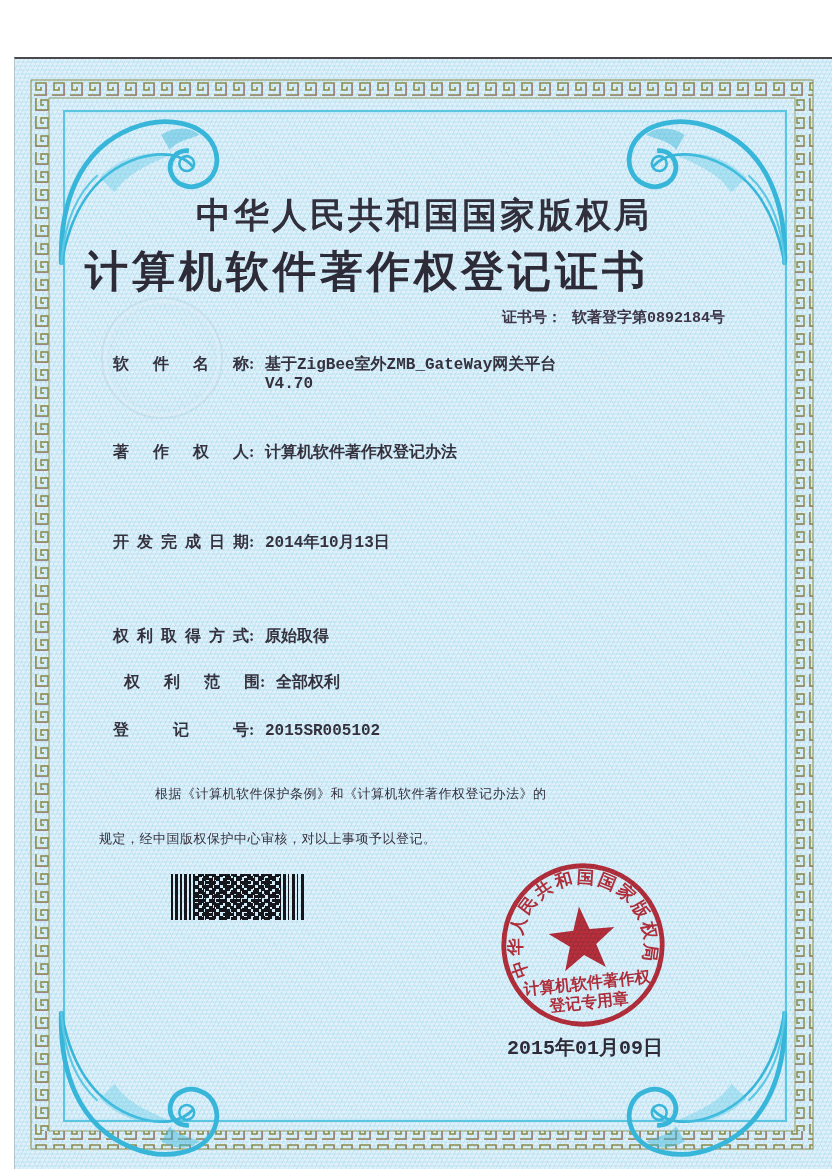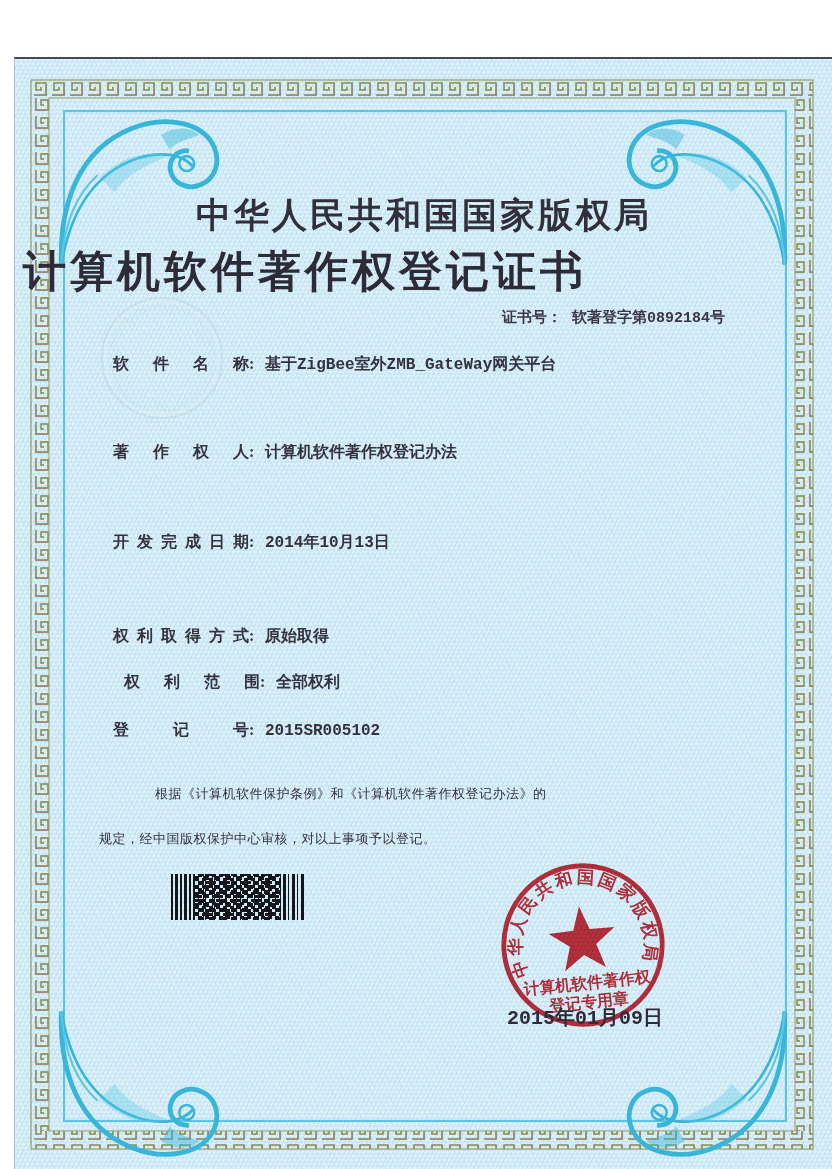--- a/index.html
+++ b/index.html
@@ -33,22 +33,22 @@
     position:absolute;left:86px;top:238px;width:118px;height:118px;border-radius:50%;
     border:2px solid rgba(165,195,212,.45);
     box-shadow:inset 0 0 0 4px rgba(235,245,250,.5), inset 0 0 18px rgba(160,190,210,.35);
     opacity:.55;
   }
   .authority{
     position:absolute;left:0;top:133px;width:818px;text-align:center;
     font-size:35px;font-weight:700;letter-spacing:3px;color:#312f3c;
   }
   .cert-title{
-    position:absolute;left:0;top:184px;width:704px;
-    font-size:43px;font-weight:700;letter-spacing:4px;color:#2e2b38;padding-left:8px;
+    position:absolute;left:0;top:184px;width:704px;text-align:center;
+    font-size:43px;font-weight:700;letter-spacing:4px;color:#2e2b38;
   }
   .certno{
     position:absolute;left:487px;top:249px;font-size:15px;font-weight:700;color:#3c3648;
     white-space:nowrap;
   }
   .certno .v{margin-left:10px;font-family:"Liberation Mono","Liberation Serif",monospace;}
   .row{position:absolute;left:98px;font-size:16px;font-weight:700;color:#35323f;white-space:nowrap;}
   .row .lab{display:inline-block;width:136px;text-align:justify;text-align-last:justify;}
   .row .colon{display:inline-block;width:8px;}
   .row .val{margin-left:8px;font-family:"Liberation Mono","Liberation Serif",monospace;font-weight:700;}
@@ -62,21 +62,21 @@
   .bc-left{width:24px;height:100%;
     background:repeating-linear-gradient(90deg,#15151c 0 2px,rgba(0,0,0,0) 2px 4px,#15151c 4px 7px,rgba(0,0,0,0) 7px 9px);}
   .bc-mid{flex:1;height:100%;
     background:
      repeating-conic-gradient(#15151c 0% 25%, rgba(0,0,0,0) 0% 50%) 0 0/7px 7px,
      repeating-conic-gradient(#15151c 0% 25%, rgba(0,0,0,0) 0% 50%) 3px 2px/11px 9px;}
   .bc-right{width:22px;height:100%;margin-left:2px;
     background:repeating-linear-gradient(90deg,#15151c 0 3px,rgba(0,0,0,0) 3px 5px,#15151c 5px 6px,rgba(0,0,0,0) 6px 9px);}
   .stamp{position:absolute;left:483px;top:801px;width:170px;height:170px;transform:rotate(-6deg);
          mix-blend-mode:multiply;opacity:.93;}
-  .issue-date{position:absolute;left:478px;top:945px;width:184px;text-align:center;
+  .issue-date{position:absolute;left:478px;top:975px;width:184px;text-align:center;
     font-size:20px;font-weight:700;color:#2f2c3a;
     font-family:"Liberation Mono","Liberation Serif",monospace;}
   .serial{position:absolute;left:133px;top:971px;font-size:21px;color:#2c2c34;white-space:nowrap;}
   .serial .num{margin-left:12px;color:#c23b43;letter-spacing:2px;
     font-family:"Liberation Mono","DejaVu Sans Mono",monospace;font-weight:700;}
   .seal-text{font-family:"Liberation Serif","DejaVu Serif",serif;font-weight:700;}
 </style>
 </head>
 <body>
 
@@ -140,20 +140,21 @@
 
   <div class="authority">中华人民共和国国家版权局</div>
   <div class="cert-title">计算机软件著作权登记证书</div>
 
   <div class="certno">
     <span>证书号：</span><span class="v">软著登字第0892184号</span>
   </div>
 
   <div class="row r0">
     <span class="lab">软件名称</span><span class="colon">:</span><span class="val">基于ZigBee室外ZMB_GateWay网关平台</span>
+    <span class="val2">V4.70</span>
   </div>
   <div class="row r1">
     <span class="lab">著作权人</span><span class="colon">:</span><span class="val">计算机软件著作权登记办法</span>
   </div>
   <div class="row r2">
     <span class="lab">开发完成日期</span><span class="colon">:</span><span class="val">2014年10月13日</span>
   </div>
   <div class="row r4">
     <span class="lab">权利取得方式</span><span class="colon">:</span><span class="val">原始取得</span>
   </div>

